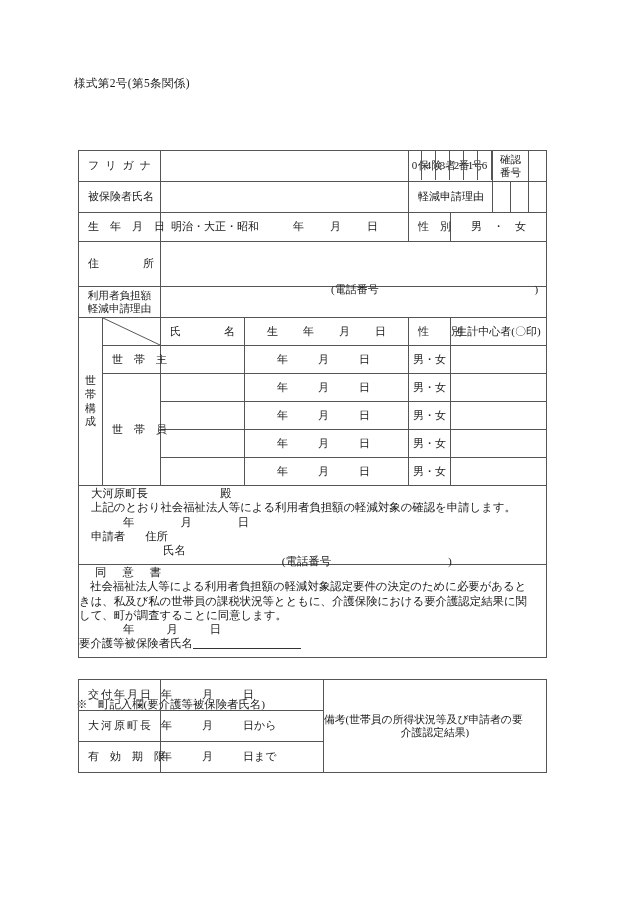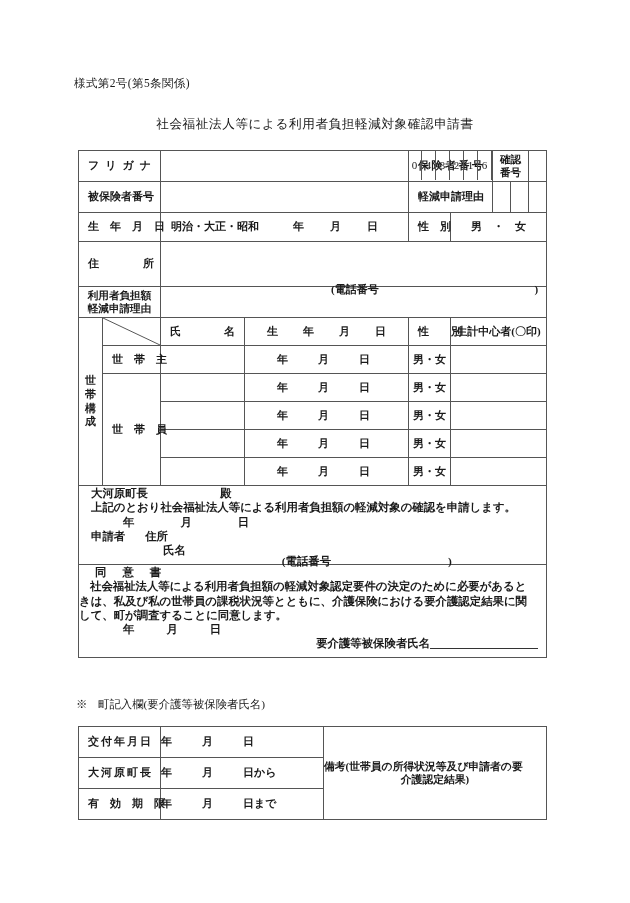--- a/index.html
+++ b/index.html
@@ -42,36 +42,35 @@
     letter-spacing: 0.6px;
     white-space: nowrap;
   }
 
   
   .tbl {
     position: absolute;
     border-collapse: collapse;
     table-layout: fixed;
     font-size: 11px;
-    font-weight: bold;
   }
   .tbl td {
     border: 1px solid #555;
     padding: 0;
     vertical-align: middle;
     line-height: 1.25;
   }
   .main-tbl {
     left: 78px;
     top: 150px;
     width: 468px;
   }
   .admin-tbl {
     left: 78px;
-    top: 726px;
+    top: 679px;
     width: 468px;
   }
 
   
   .lbl {
     text-align: center;
     font-size: 11px;
     white-space: nowrap;
   }
   .spread {
@@ -158,21 +157,20 @@
   .sp-s { display: inline-block; width: 20px; }
   .sp-xl { display: inline-block; width: 72px; }
 
   .consent-title {
     text-align: left;
     letter-spacing: 16px;
     text-indent: 16px;
     font-size: 11.4px;
   }
   .sig-row {
-    text-align: right;
     padding-right: 8px;
     margin-top: 2px;
   }
   .sig-line {
     display: inline-block;
     width: 108px;
     border-bottom: 1px solid #333;
     height: 12px;
     vertical-align: -2px;
   }
@@ -211,21 +209,20 @@
     padding: 4px 5px 0 5px;
   }
   .remark-cell .l2 { display: block; text-align: center; }
 </style>
 </head>
 <body>
 
 <div class="page">
 
   <div class="form-no">様式第2号(第5条関係)</div>
-  <div class="doc-title">社会福祉法人等による利用者負担軽減対象確認申請書</div>
 
   <table class="tbl main-tbl">
     <colgroup>
       <col style="width:24px">
       <col style="width:58px">
       <col style="width:84px">
       <col style="width:84px">
       <col style="width:80px">
       <col style="width:14px">
       <col style="width:14px">
@@ -249,21 +246,21 @@
       </td>
       <td colspan="2" class="twoline">
         <div>確認</div>
         <div>番号</div>
       </td>
       <td></td>
     </tr>
 
     <tr>
       <td colspan="2" class="lbl" style="height:30px">
-        <span class="spread">被保険者番号</span>
+        <span class="spread">被保険者氏名</span>
       </td>
       <td colspan="3"></td>
       <td colspan="6" class="lbl">
         <span class="spread">軽減申請理由</span>
       </td>
       <td></td>
       <td></td>
       <td></td>
     </tr>
 

